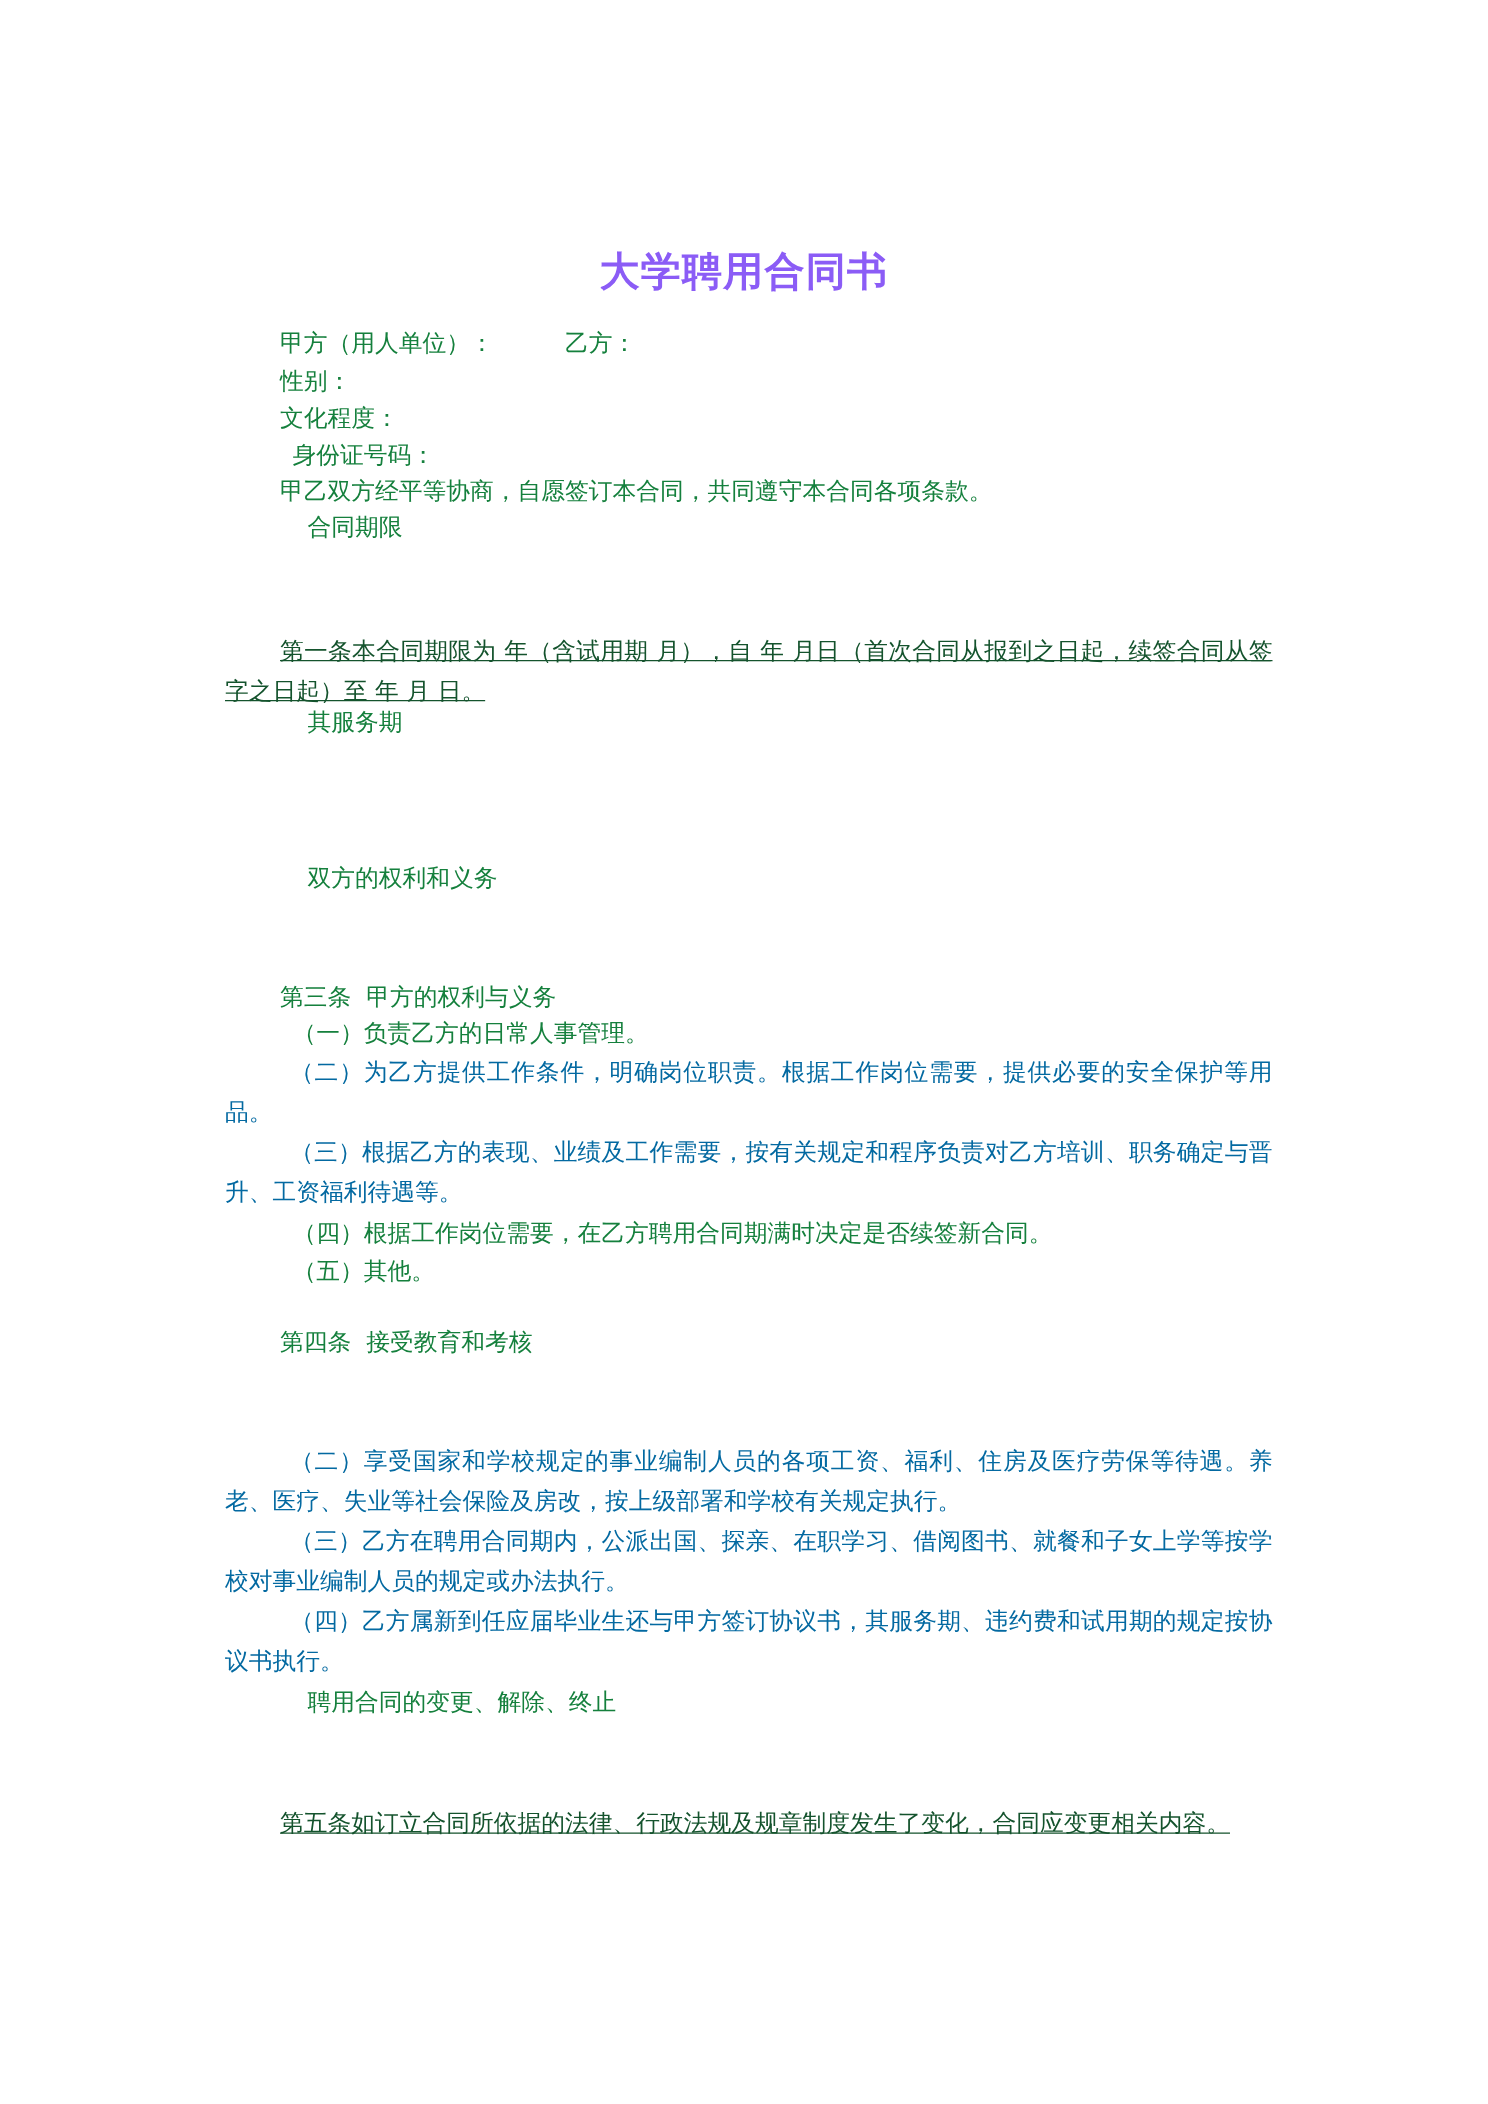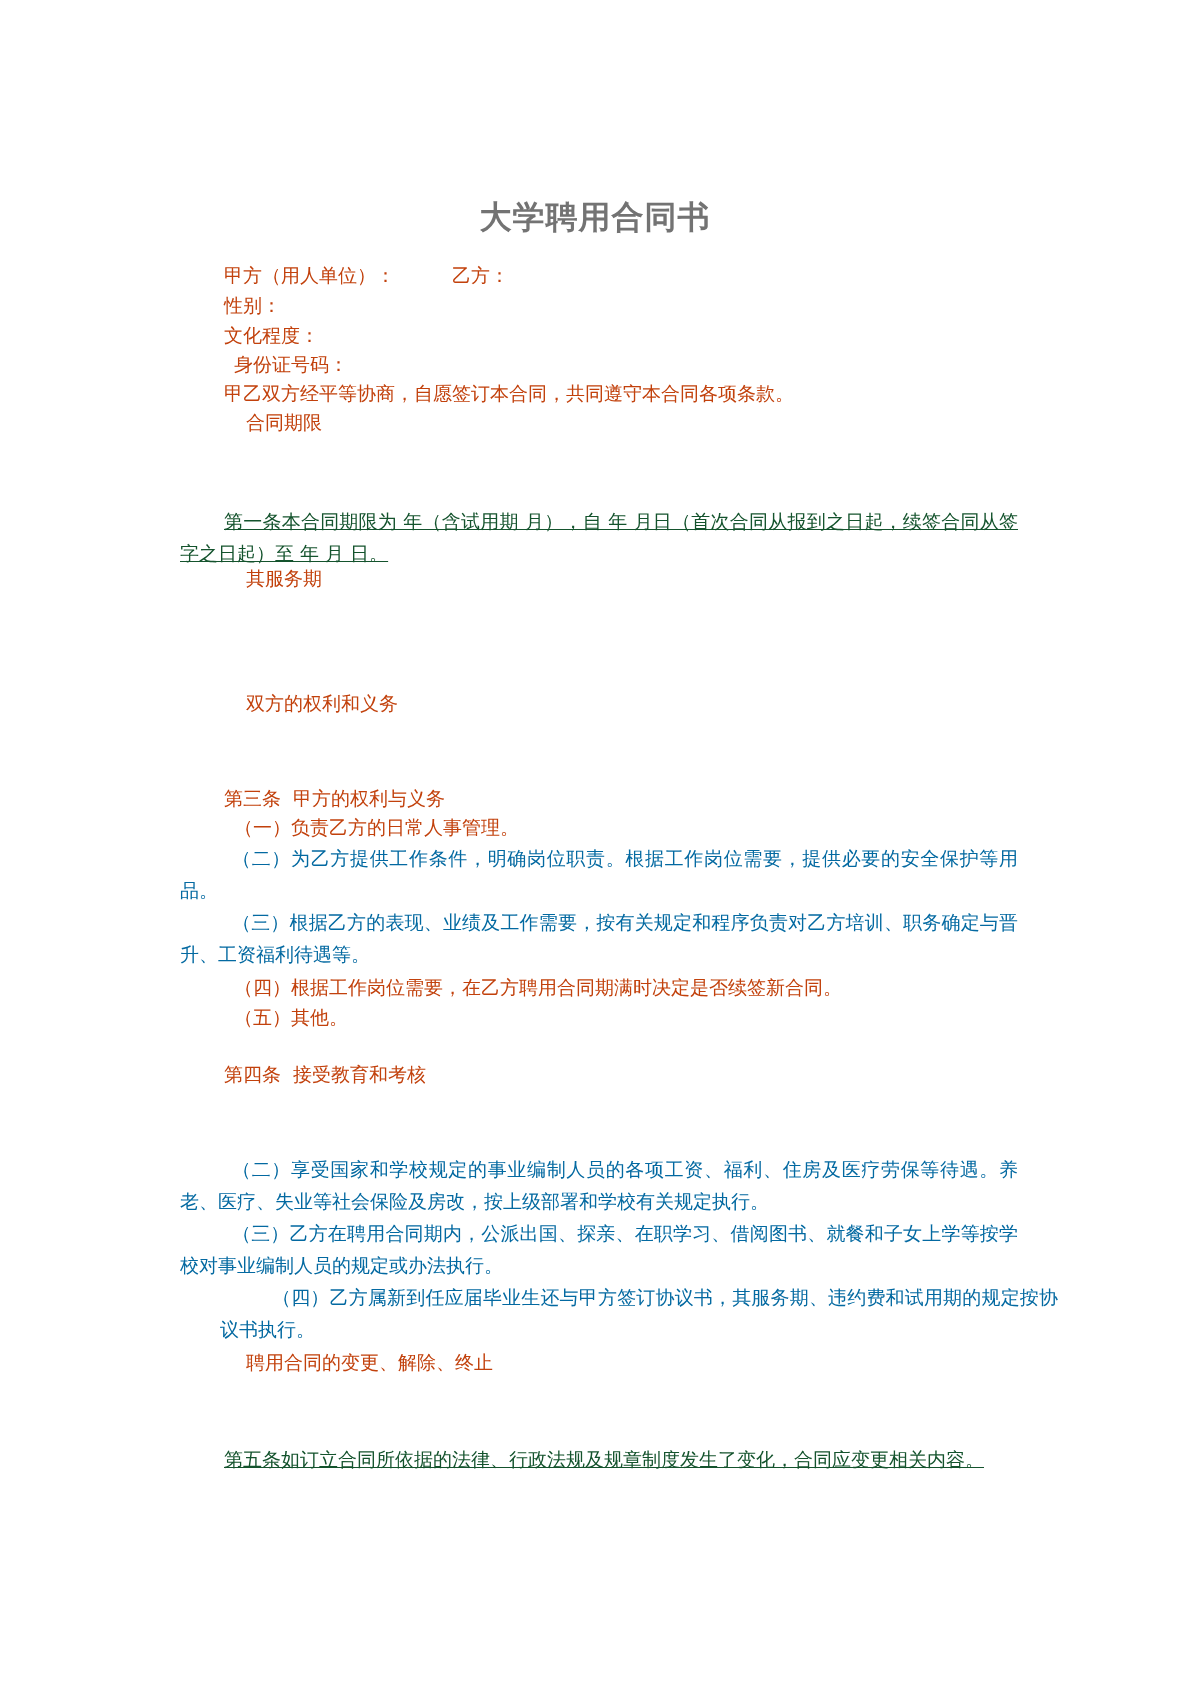--- a/index.html
+++ b/index.html
@@ -1,22 +1,22 @@
 <!DOCTYPE html>
 <html><head>
 <meta charset="utf-8">
 <style>
   html, body { margin: 0; padding: 0; background: #ffffff; }
   body { width: 1190px; height: 1683px; position: relative; overflow: hidden;
          font-family: "DejaVu Serif", "Liberation Serif", serif; color: #222; }
   .page { position: absolute; left: 0; top: 0; width: 1190px; height: 1683px; }
   .title { position: absolute; top: 196px; left: 0; width: 1190px; text-align: center;
            font-family: "DejaVu Sans", "Liberation Sans", sans-serif; font-weight: bold;
-           font-size: 32px; letter-spacing: 1px; color: #737373; }
-  .line { position: absolute; font-size: 19px; line-height: 24px; white-space: pre; color: #c2410c; }
+           font-size: 32px; letter-spacing: 1px; color: #8b5cf6; }
+  .line { position: absolute; font-size: 19px; line-height: 24px; white-space: pre; color: #15803d; }
   .l1 { left: 224px; }
   .l2 { left: 234px; }
   .l3 { left: 246px; }
   .wrap { position: absolute; left: 180px; width: 838px; font-size: 19px; line-height: 32px;
           text-indent: 44px; text-align: justify; color: #14532d; text-decoration: underline; }
   .wrap-item { position: absolute; left: 180px; width: 838px; font-size: 19px; line-height: 32px;
           text-indent: 52px; text-align: justify; color: #0369a1; }
 </style>
 </head>
 <body>
@@ -42,18 +42,18 @@
   <div class="line l1" style="top:786px;">第三条  甲方的权利与义务</div>
   <div class="line l2" style="top:815px;">（一）负责乙方的日常人事管理。</div>
   <div class="wrap-item" style="top:842px;">（二）为乙方提供工作条件，明确岗位职责。根据工作岗位需要，提供必要的安全保护等用品。</div>
   <div class="wrap-item" style="top:906px;">（三）根据乙方的表现、业绩及工作需要，按有关规定和程序负责对乙方培训、职务确定与晋升、工资福利待遇等。</div>
   <div class="line l2" style="top:975px;">（四）根据工作岗位需要，在乙方聘用合同期满时决定是否续签新合同。</div>
   <div class="line l2" style="top:1005px;">（五）其他。</div>
 
   <div class="line l1" style="top:1062px;">第四条  接受教育和考核</div>
   <div class="wrap-item" style="top:1153px;">（二）享受国家和学校规定的事业编制人员的各项工资、福利、住房及医疗劳保等待遇。养老、医疗、失业等社会保险及房改，按上级部署和学校有关规定执行。</div>
   <div class="wrap-item" style="top:1217px;">（三）乙方在聘用合同期内，公派出国、探亲、在职学习、借阅图书、就餐和子女上学等按学校对事业编制人员的规定或办法执行。</div>
-  <div class="wrap-item" style="top:1281px;margin-left:40px;">（四）乙方属新到任应届毕业生还与甲方签订协议书，其服务期、违约费和试用期的规定按协议书执行。</div>
+  <div class="wrap-item" style="top:1281px;">（四）乙方属新到任应届毕业生还与甲方签订协议书，其服务期、违约费和试用期的规定按协议书执行。</div>
 
   <div class="line l3" style="top:1350px;">聘用合同的变更、解除、终止</div>
   <div class="wrap" style="top:1443px;">第五条如订立合同所依据的法律、行政法规及规章制度发生了变化，合同应变更相关内容。</div>
 
 </div>
 
 </body></html>

